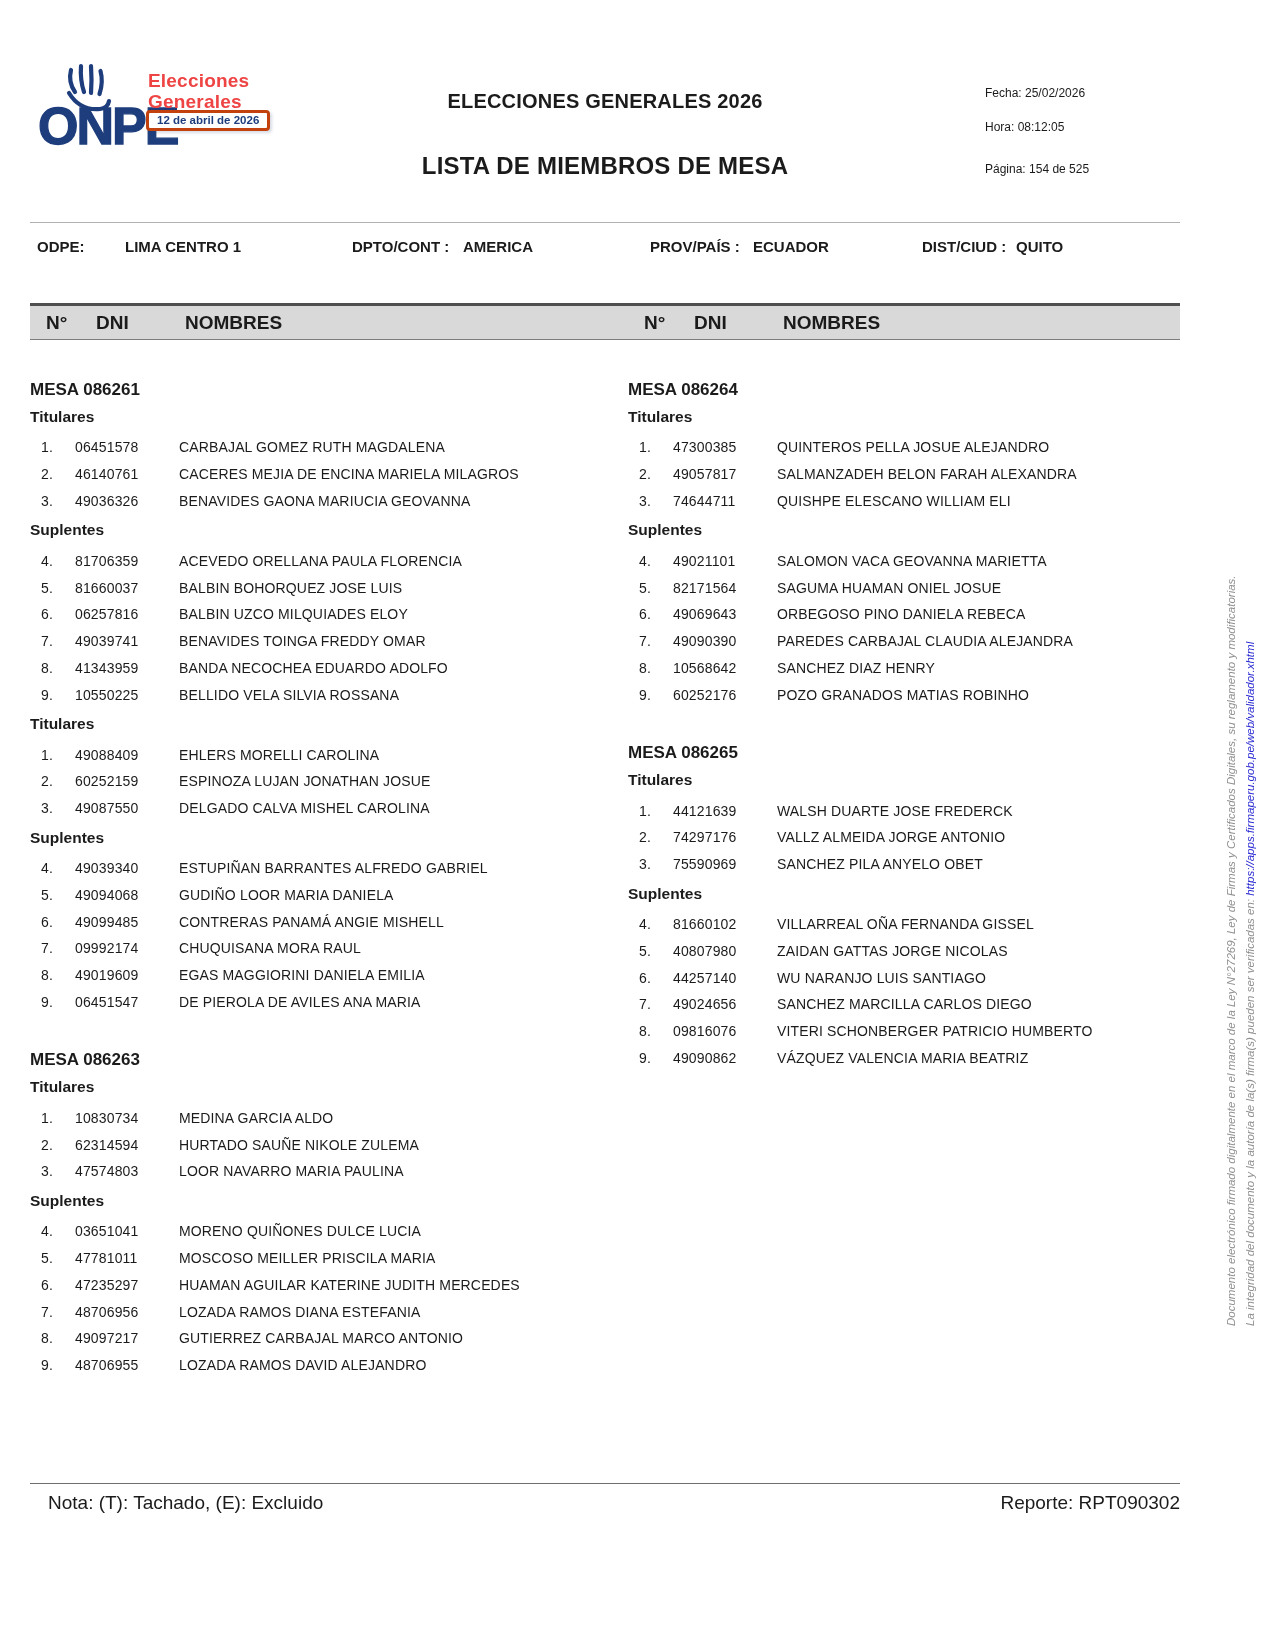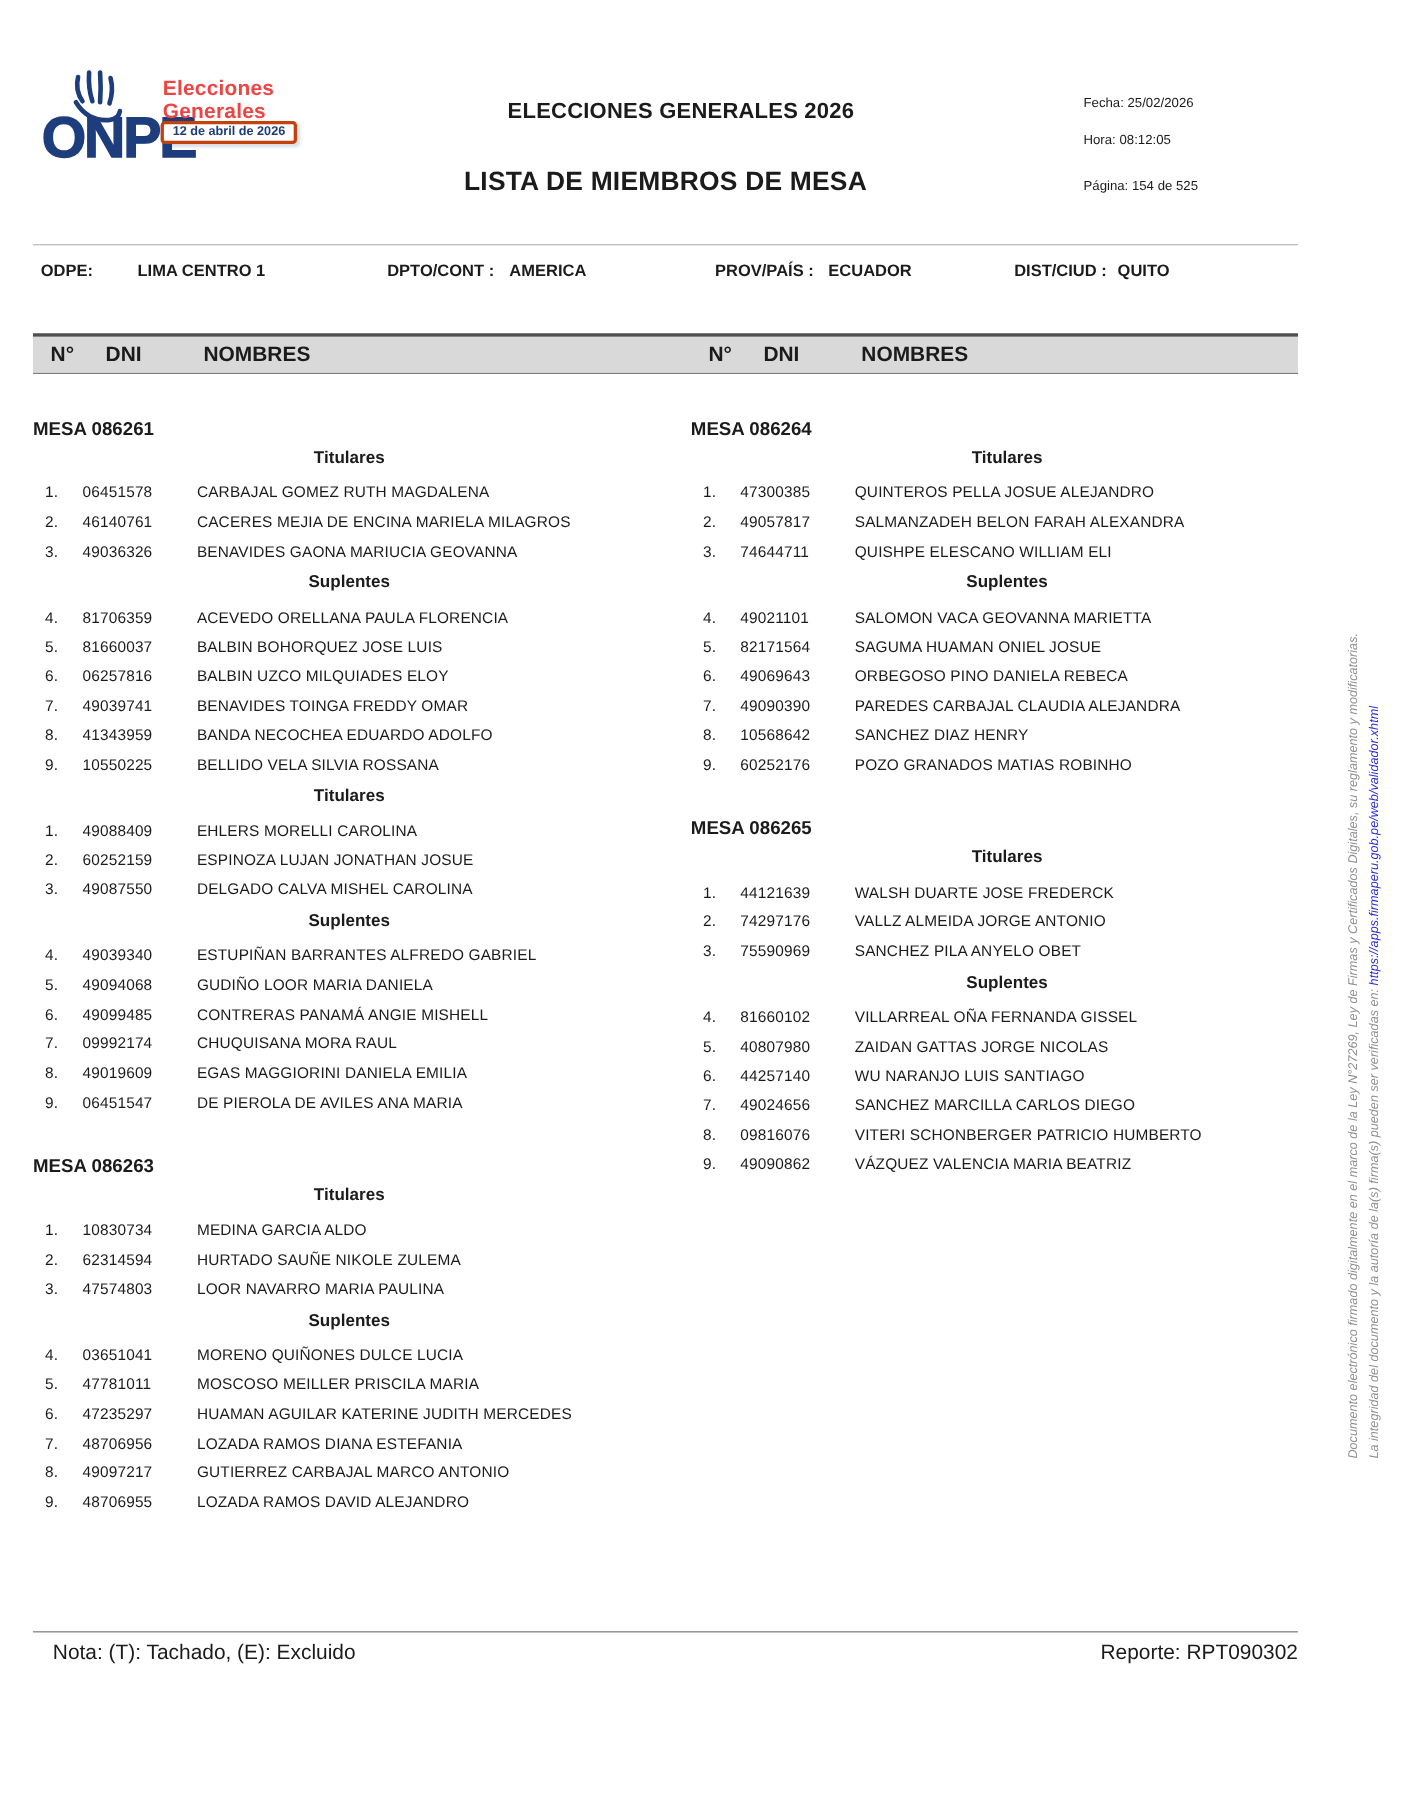--- a/index.html
+++ b/index.html
@@ -14,21 +14,21 @@
     position:absolute;left:0;top:42px;font-size:52px;font-weight:700;letter-spacing:-2px;
     color:#1d3d7c;line-height:1;-webkit-text-stroke:1.3px #1d3d7c;
   }
   .program{position:absolute;left:110px;top:12px;color:#ef4444;font-weight:700;font-size:19px;line-height:21px;letter-spacing:.2px;}
   .date-badge{
     position:absolute;left:108px;top:52px;border:3px solid #c2410c;border-radius:4px;
     padding:1px 8px 2px;font-size:11.5px;font-weight:700;color:#1d3d7c;background:#fff;
     box-shadow:2px 2px 3px rgba(40,60,110,.18);white-space:nowrap;
   }
   
-  .doc-title{position:absolute;left:314px;top:90px;width:610px;text-align:center;font-size:20px;font-weight:700;letter-spacing:.2px;}
+  .doc-title{position:absolute;left:300px;top:90px;width:610px;text-align:center;font-size:20px;font-weight:700;letter-spacing:.2px;}
   .doc-subtitle{position:absolute;left:300px;top:152px;width:610px;text-align:center;font-size:24px;font-weight:700;letter-spacing:.2px;}
   .hinfo{position:absolute;left:985px;font-size:12px;white-space:nowrap;}
   .hinfo.l1{top:86px;} .hinfo.l2{top:120px;} .hinfo.l3{top:162px;}
   
   .rule-top{position:absolute;left:30px;top:222px;width:1150px;height:1px;background:#b0b0b0;}
   .meta-row{position:absolute;left:0;top:238px;width:1275px;height:22px;font-size:15px;font-weight:700;}
   .meta-row span{position:absolute;white-space:nowrap;}
   .mt-odpe-l{left:37px;} .mt-odpe-v{left:125px;}
   .mt-dpto-l{left:352px;} .mt-dpto-v{left:463px;}
   .mt-prov-l{left:650px;} .mt-prov-v{left:753px;}
@@ -38,21 +38,21 @@
     position:absolute;left:30px;top:303px;width:1150px;height:33px;background:#d9d9d9;
     border-top:3px solid #4f4f4f;border-bottom:1px solid #7d7d7d;box-sizing:content-box;
   }
   .band-group{position:absolute;top:0;height:33px;width:570px;}
   .band-group span{position:absolute;top:0;line-height:33px;font-size:19px;font-weight:700;white-space:nowrap;}
   .bg-num{left:16px;} .bg-dni{left:66px;} .bg-nombres{left:155px;}
   
   .memcol{position:absolute;top:345px;width:575px;}
   #col-left{left:30px;} #col-right{left:628px;}
   .mesa-title{padding-top:34px;text-align:left;font-size:17px;font-weight:700;line-height:22px;}
-  .group-label{padding:6px 0 7px;text-align:center;font-size:15.5px;font-weight:700;line-height:20px;}
+  .group-label{padding:6px 0 7px;text-align:left;font-size:15.5px;font-weight:700;line-height:20px;}
   .member-row{display:flex;align-items:center;height:26.8px;font-size:14px;letter-spacing:.15px;}
   .m-num{width:45px;padding-left:11px;box-sizing:border-box;}
   .m-dni{width:104px;}
   .m-name{flex:1;white-space:nowrap;}
   
   .side-note{
     position:absolute;left:1222px;top:498px;height:828px;width:46px;
     writing-mode:vertical-rl;transform:rotate(180deg);
     font-size:11.5px;font-style:italic;color:#8f8f8f;line-height:19px;white-space:nowrap;
   }

